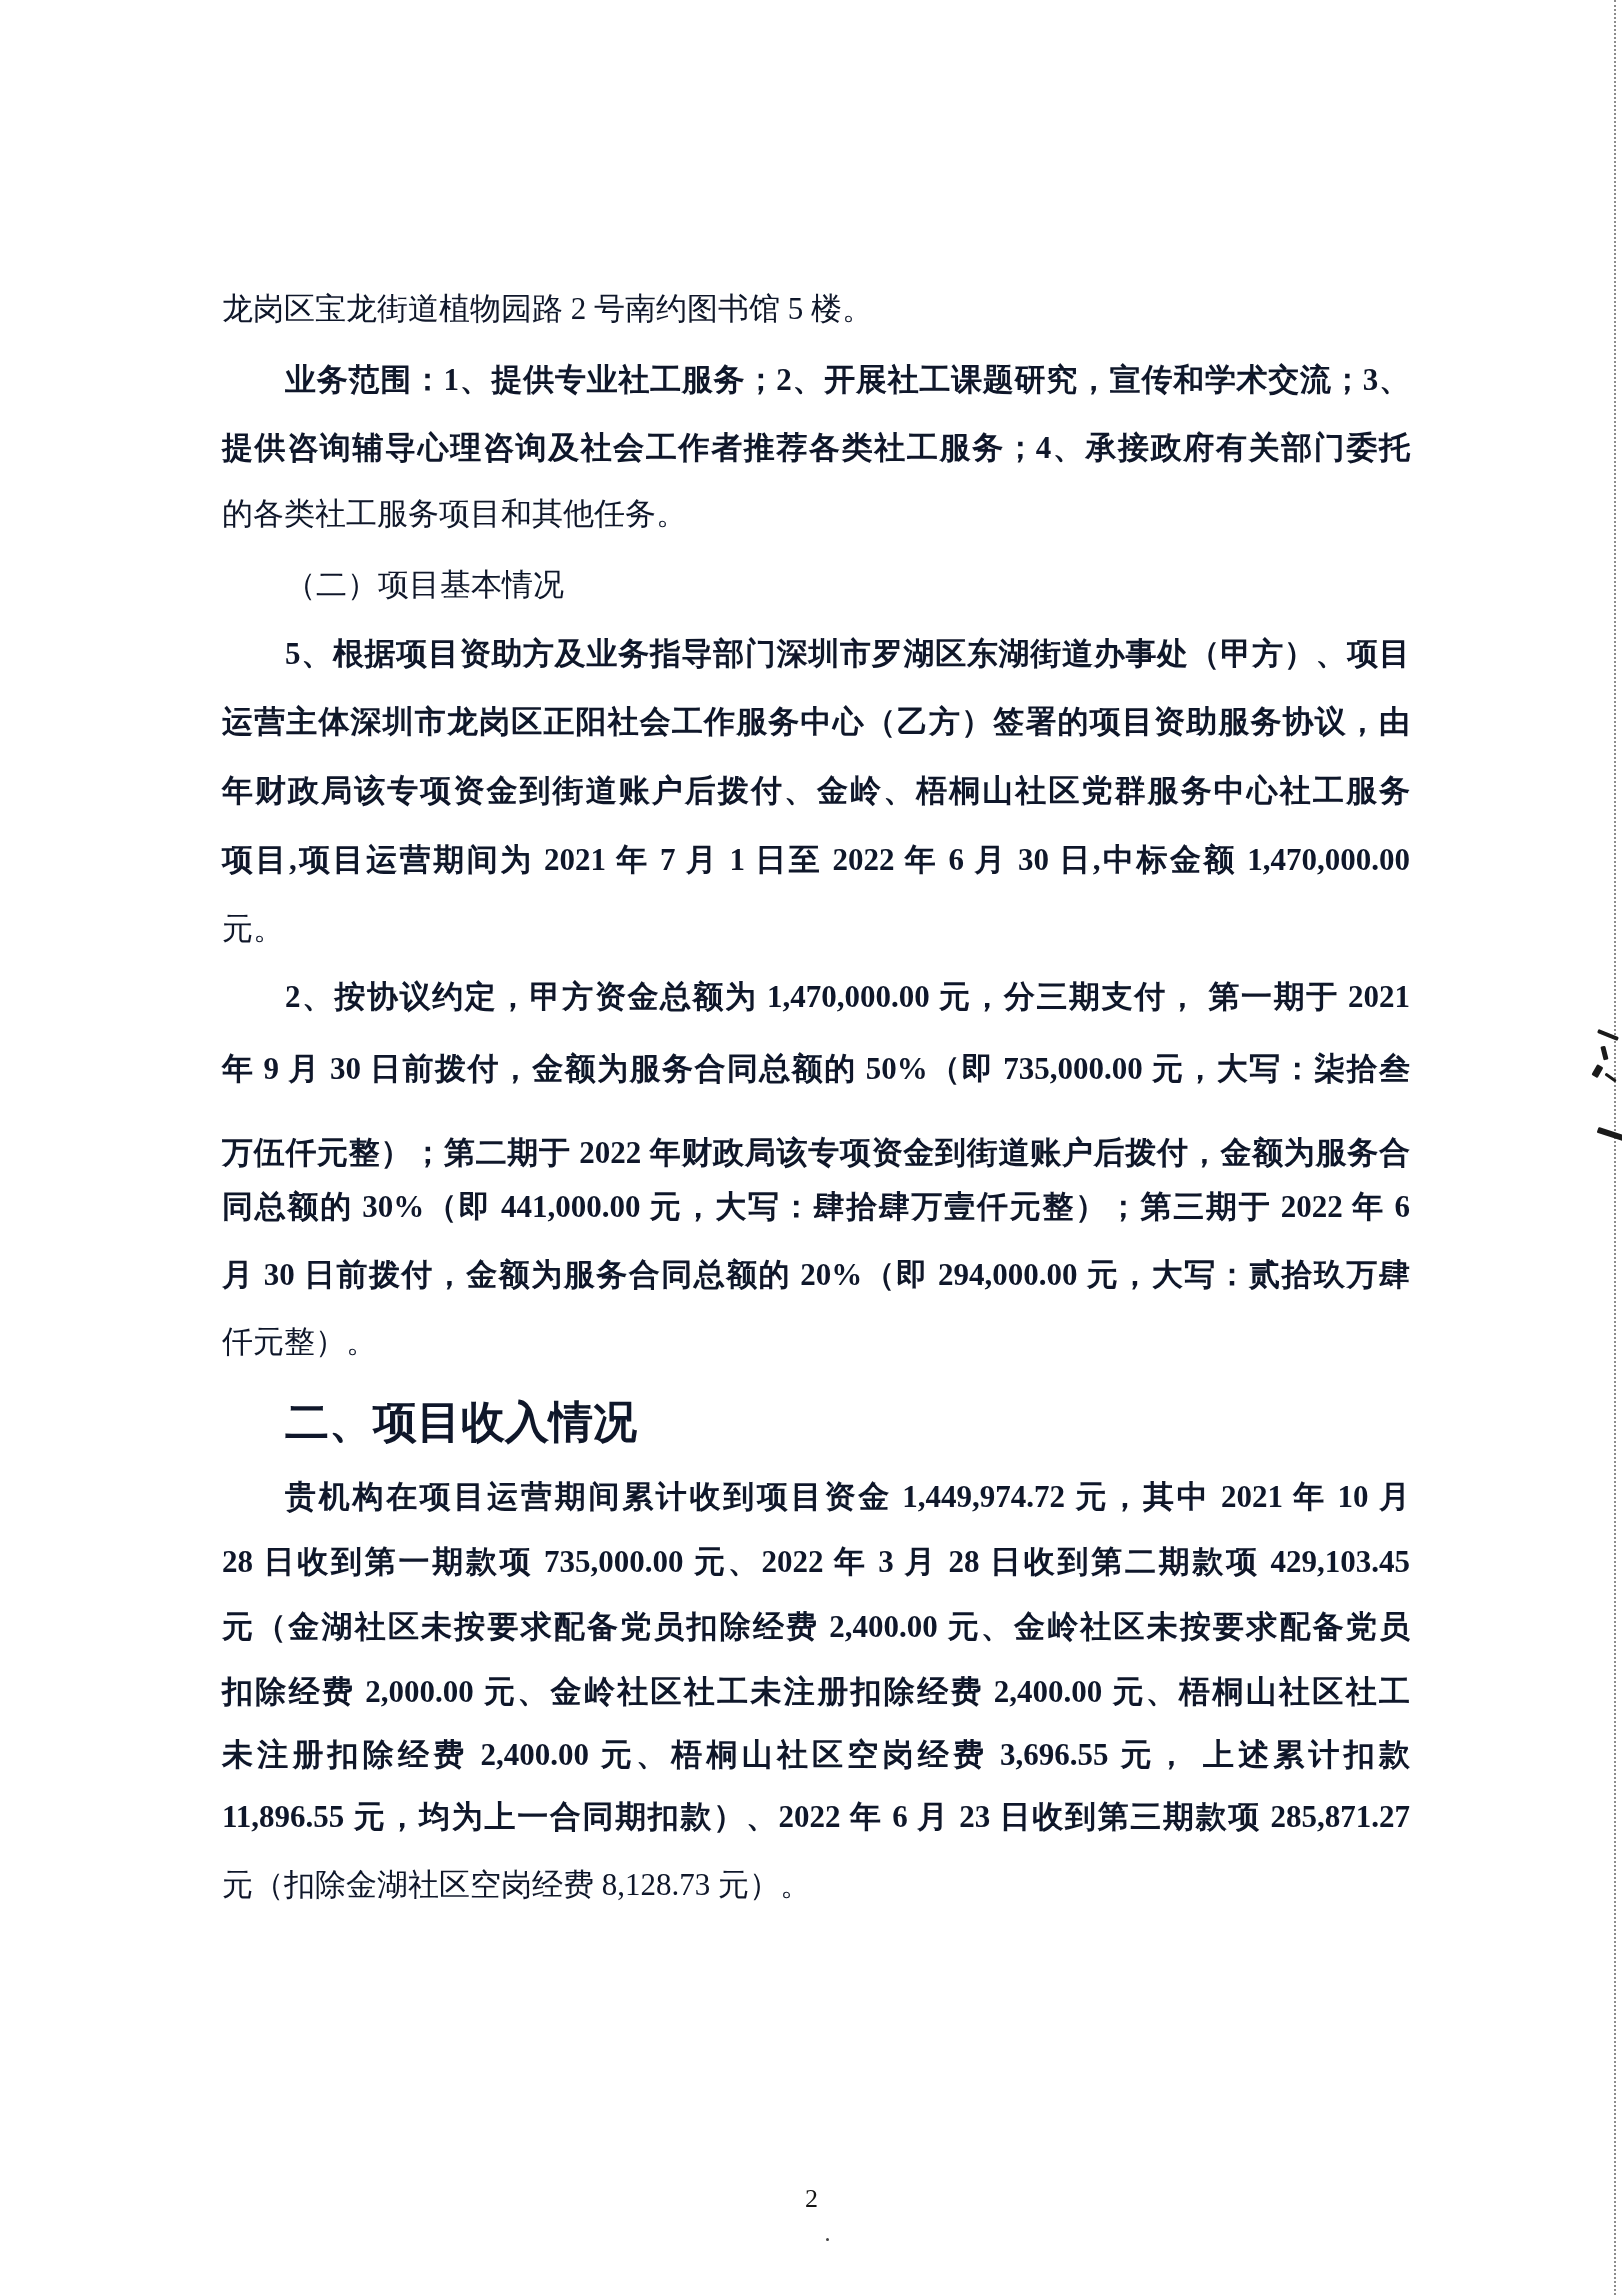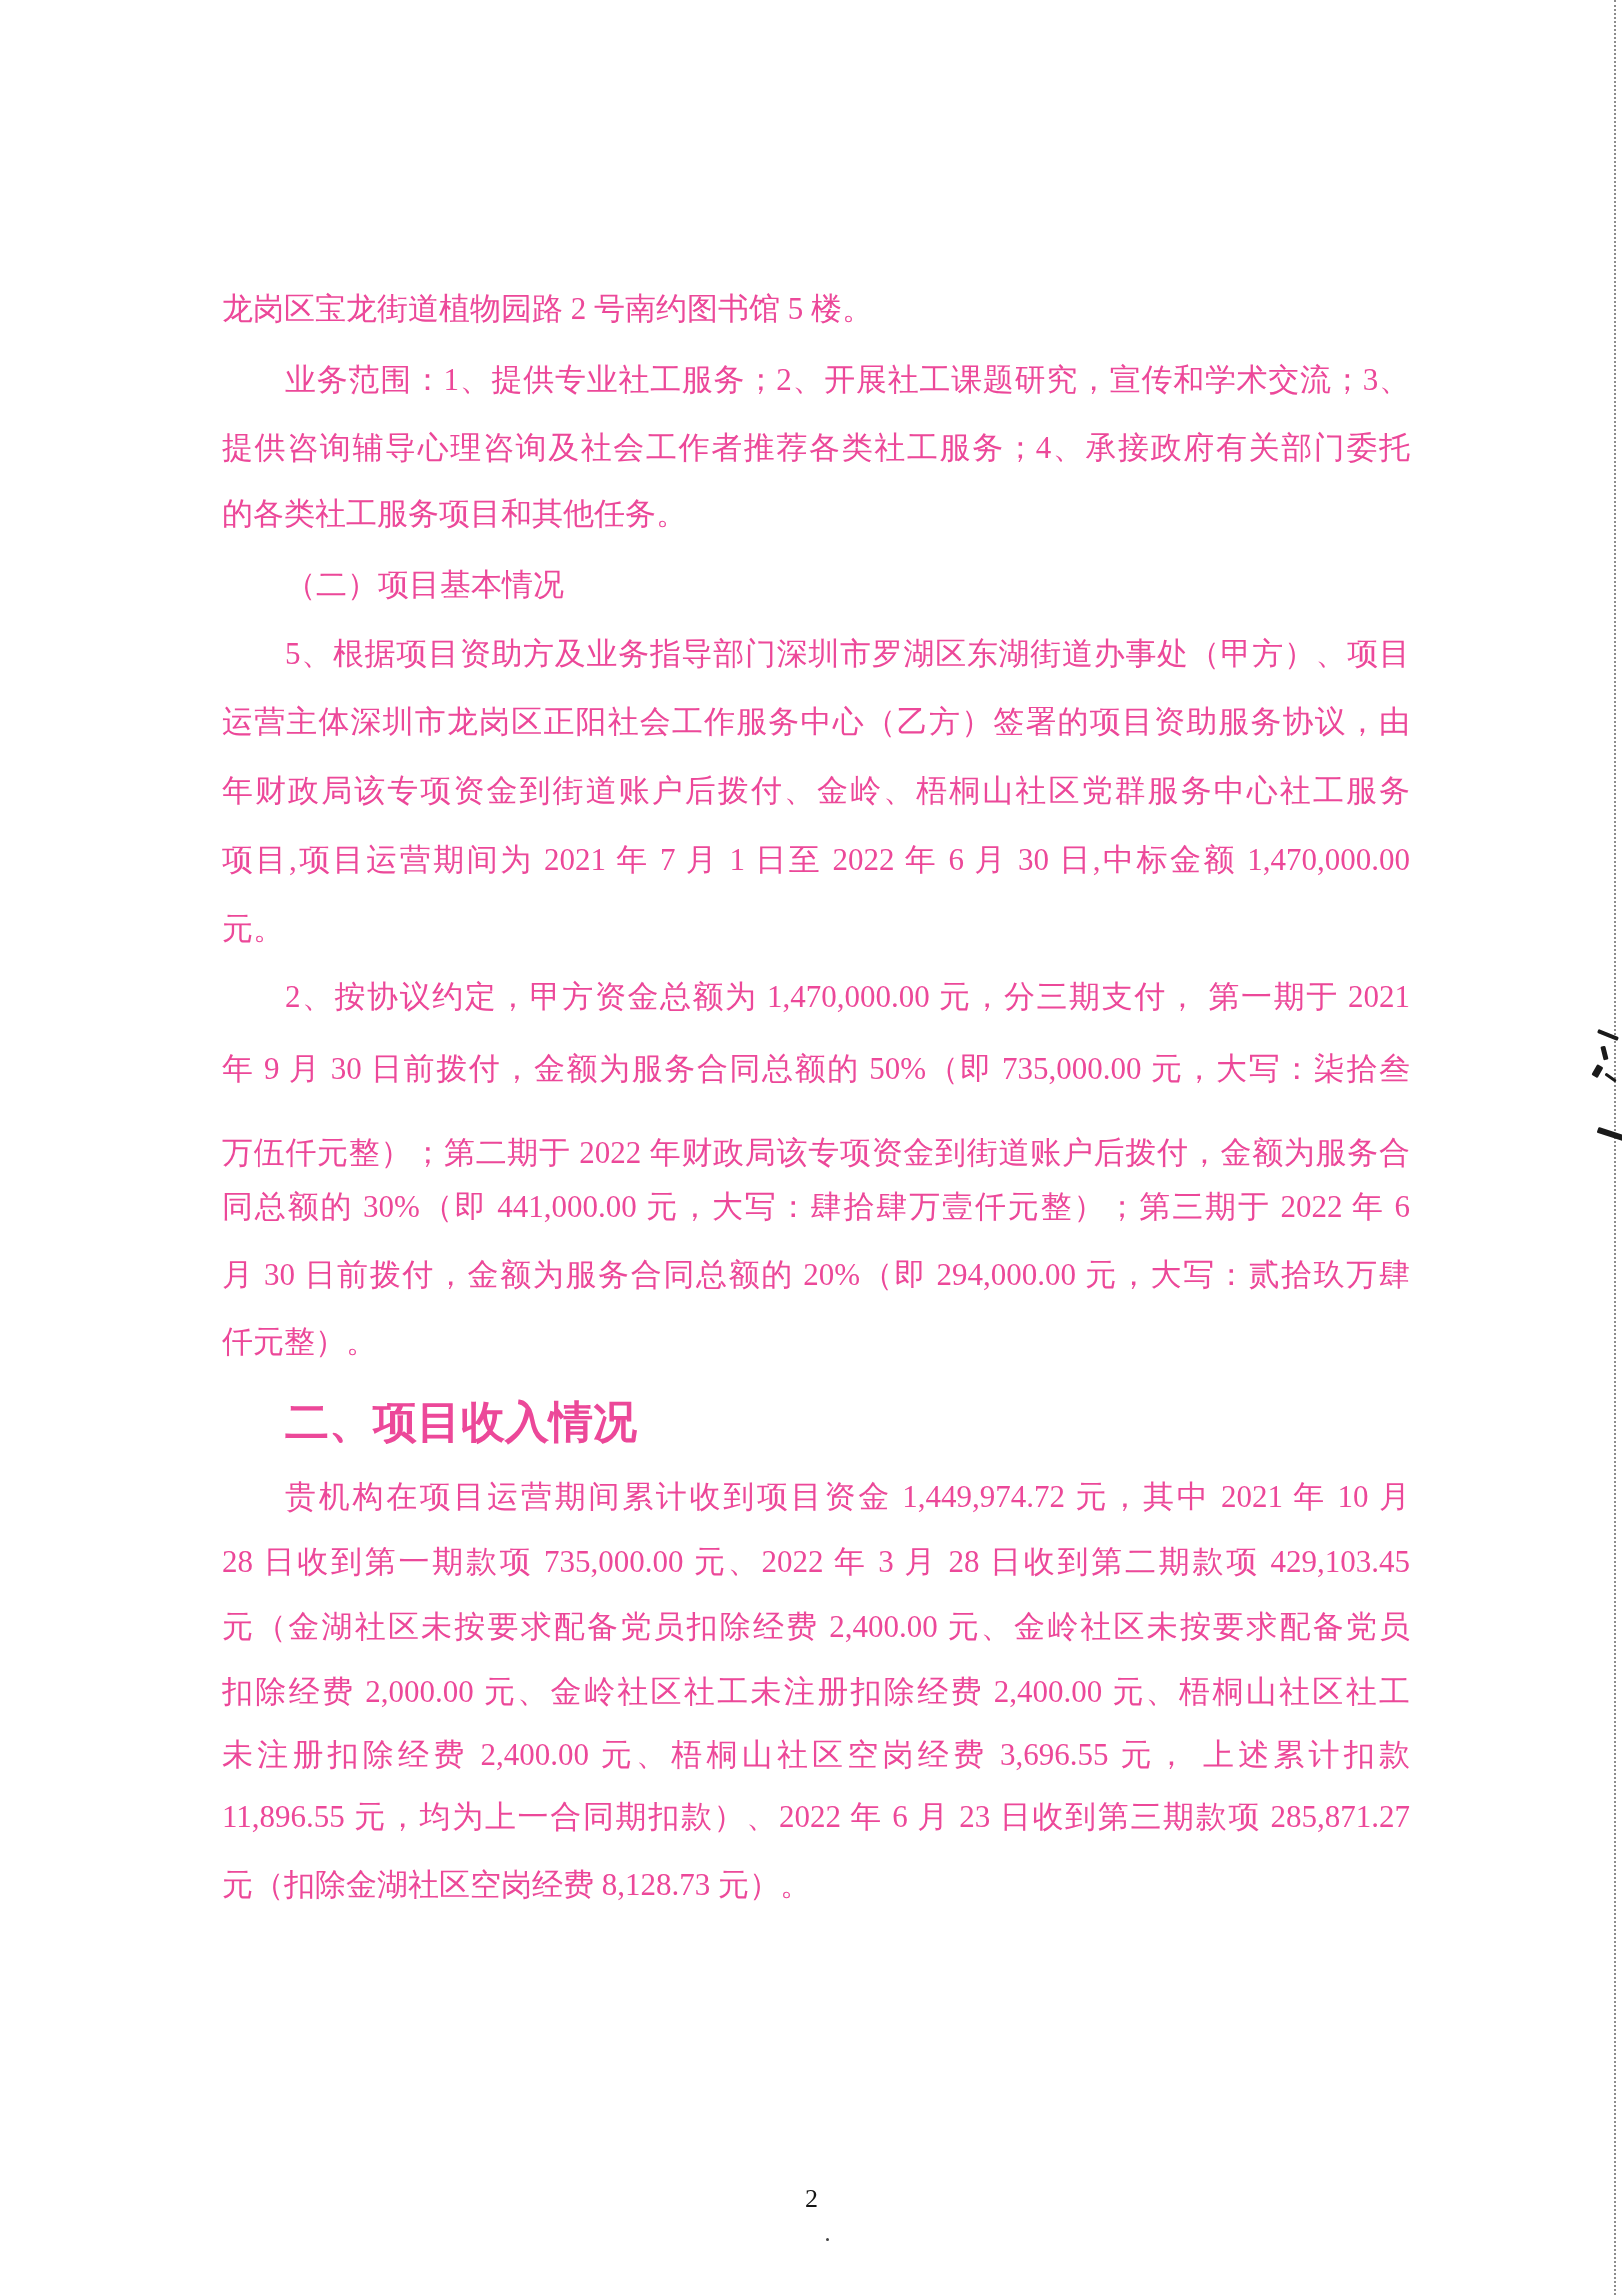--- a/index.html
+++ b/index.html
@@ -16,25 +16,26 @@
     font-family: "Liberation Serif", "DejaVu Serif", serif;
     color: #111111;
   }
   .ln {
     position: absolute;
     left: 222px;
     width: 1188px;
     font-size: 31px;
     line-height: 38px;
     white-space: normal;
-    color: #ec4899;
+    color: #0f172a;
   }
   .j {
     text-align: justify;
     text-align-last: justify;
+    font-weight: bold;
   }
   .ind {
     text-indent: 63px;
   }
   .heading {
     font-weight: bold;
     font-size: 44px;
   }
   .page-number {
     position: absolute;

